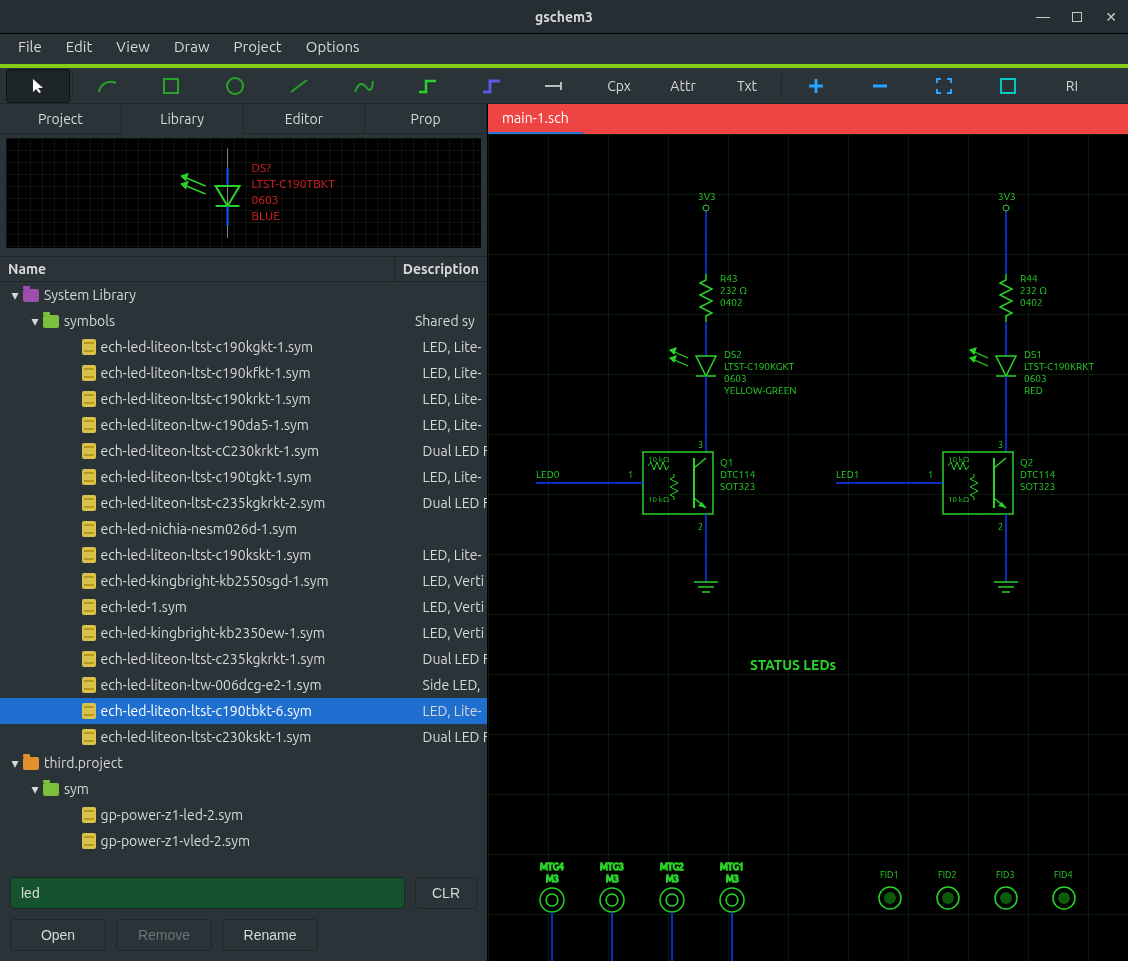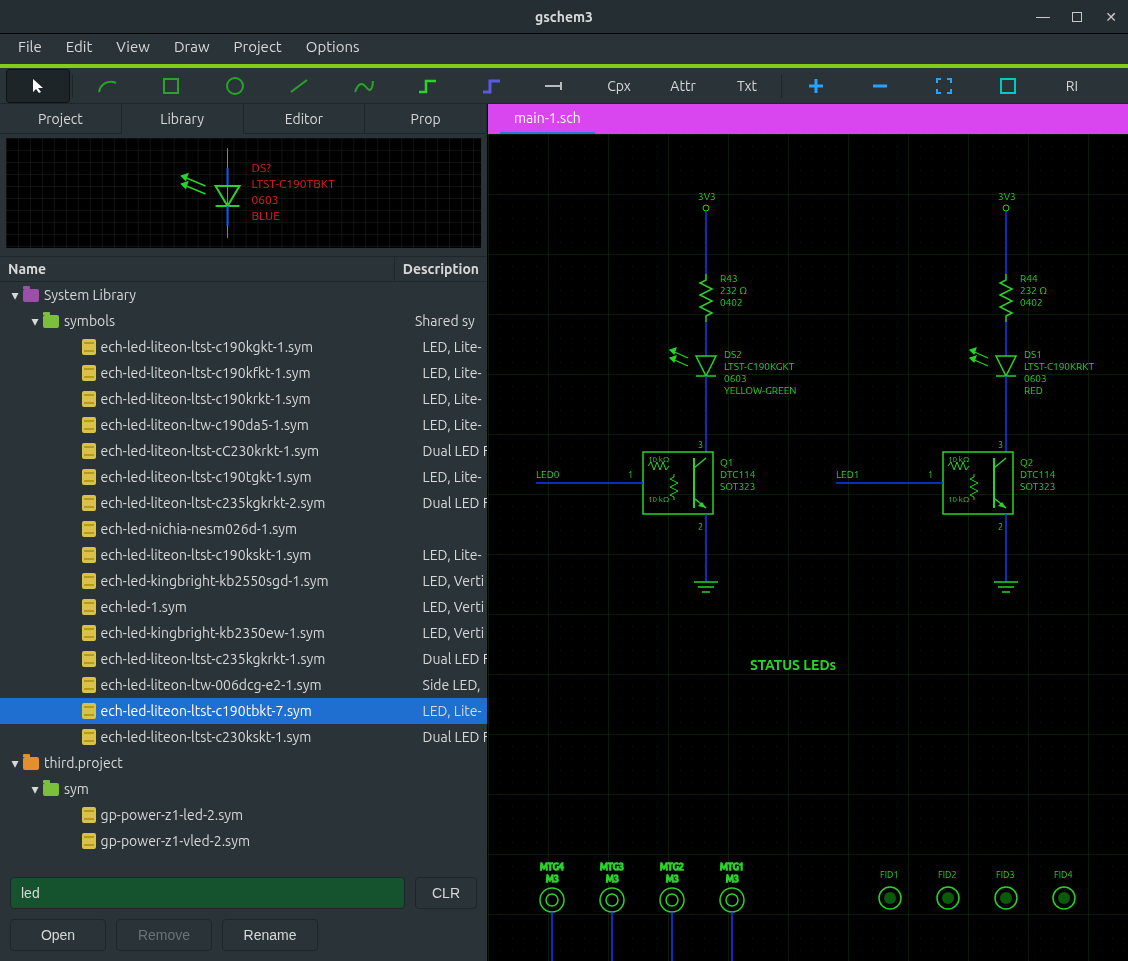--- a/index.html
+++ b/index.html
@@ -37,21 +37,21 @@
   .indent1 { padding-left: 28px; }
   .indent2 { padding-left: 68px; }
   .searchrow { display: flex; gap: 10px; padding: 10px; }
   .searchrow input { flex: 1; height: 32px; background: #14532d; border: 1px solid #1f2628; border-radius: 4px; color: #d8d8d8; padding: 0 10px; font-size: 14px; }
   .searchrow button, .btnrow button { height: 32px; padding: 0 16px; background: #2a3438; border: 1px solid #1f2628; border-radius: 4px; color: #d8d8d8; cursor: pointer; font-size: 14px; }
   .btnrow { display: flex; gap: 10px; padding: 0 10px 10px 10px; }
   .btnrow button { flex: 0 0 auto; width: 96px; }
   .btnrow button.disabled { color: #6a7476; }
   
   .rightpanel { flex: 1; background: #000; display: flex; flex-direction: column; }
-  .doctabs { height: 30px; display: flex; align-items: flex-start; background: #d946ef; padding-left: 12px; }
+  .doctabs { height: 30px; display: flex; align-items: flex-start; background: #ef4444; }
   .doctab { height: 30px; padding: 0 14px; display: flex; align-items: center; border-bottom: 2px solid #2f73d8; color: #fff; cursor: pointer; }
   .canvas { flex: 1; position: relative; background: #15803d; overflow: hidden; }
   .canvas svg { width: 100%; height: 100%; }
   
   .folder-purple { width:16px; height:13px; background:#9b4fa8; border-radius:2px; position:relative; }
   .folder-purple::before { content:""; position:absolute; top:-3px; left:0; width:7px; height:3px; background:#9b4fa8; border-radius:1px 1px 0 0; }
   .folder-green { width:16px; height:13px; background:#7cbf3b; border-radius:2px; position:relative; }
   .folder-green::before { content:""; position:absolute; top:-3px; left:0; width:7px; height:3px; background:#7cbf3b; border-radius:1px 1px 0 0; }
   .folder-orange { width:16px; height:13px; background:#e28f2c; border-radius:2px; position:relative; }
   .folder-orange::before { content:""; position:absolute; top:-3px; left:0; width:7px; height:3px; background:#e28f2c; border-radius:1px 1px 0 0; }
@@ -324,21 +324,21 @@
             <span class="file-sym"></span>
           </span>
           <span class="label name-col">ech-led-liteon-ltw-006dcg-e2-1.sym</span>
           <span class="desc desc-col">Side LED, </span>
         </div>
         <div class="treerow indent2 selected">
           <span class="twisty"></span>
           <span class="icon">
             <span class="file-sym"></span>
           </span>
-          <span class="label name-col">ech-led-liteon-ltst-c190tbkt-7.sym</span>
+          <span class="label name-col">ech-led-liteon-ltst-c190tbkt-6.sym</span>
           <span class="desc desc-col">LED, Lite-</span>
         </div>
         <div class="treerow indent2">
           <span class="twisty"></span>
           <span class="icon">
             <span class="file-sym"></span>
           </span>
           <span class="label name-col">ech-led-liteon-ltst-c230kskt-1.sym</span>
           <span class="desc desc-col">Dual LED F</span>
         </div>

